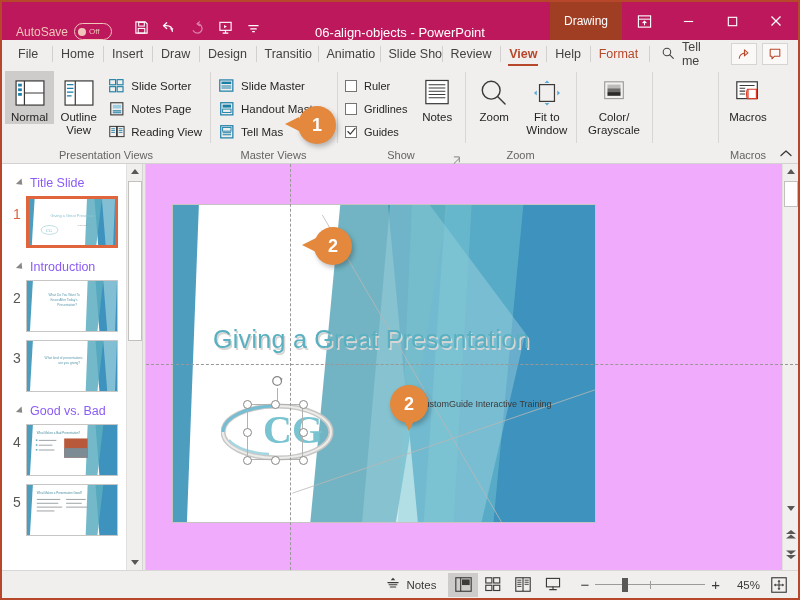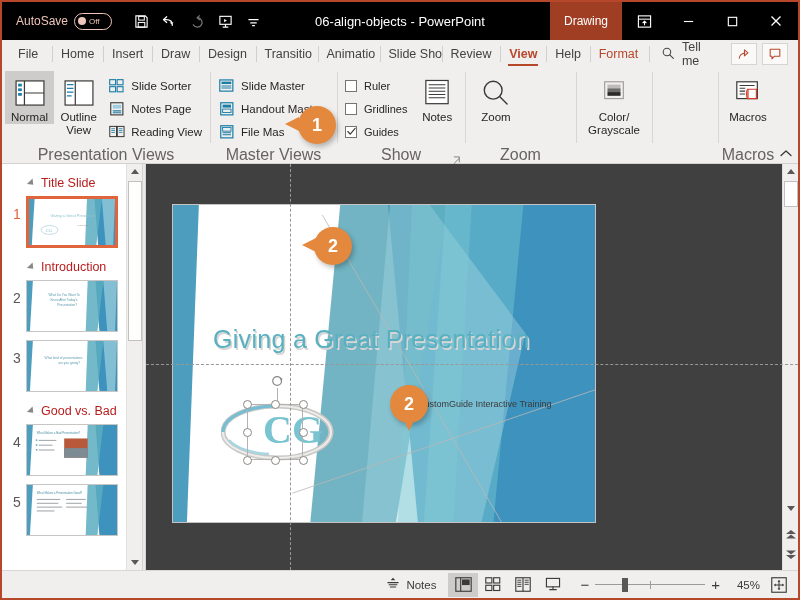--- a/index.html
+++ b/index.html
@@ -14,23 +14,23 @@
     width: 800px; height: 600px;
     border: 2px solid #b7472a;
     background: #f0efee;
     overflow: hidden;
   }
 
   
   .titlebar {
     position: relative;
     height: 38px;
-    background: #000000;
+    background: #be185d;
     display: flex;
-    align-items: center;
+    align-items: flex-end;
     color: #ffffff;
   }
   .autosave {
     display: flex; align-items: center; gap: 6px;
     margin-left: 14px;
     font-size: 12px;
     color: #f0c6ba;
   }
   .toggle-pill {
     width: 38px; height: 17px; border-radius: 9px;
@@ -123,21 +123,21 @@
     height: 100%;
     padding: 3px 3px 0 3px;
   }
   .rgroup + .rgroup::before {
     content: ""; position: absolute; left: 0; top: 4px; bottom: 20px;
     width: 1px; background: #d8d6d4;
   }
   .rg-body { flex: 1; display: flex; align-items: flex-start; }
   .rg-label {
     height: 17px; text-align: center;
-    font-size: 16px; color: #666362;
+    font-size: 11px; color: #666362;
     display: flex; align-items: center; justify-content: center;
     position: relative;
   }
   .dialog-launcher {
     position: absolute; right: 3px; bottom: 3px;
     width: 9px; height: 9px; color: #888;
   }
 
   .bigbtn {
     width: 56px;
@@ -179,22 +179,22 @@
   
   .thumbpane {
     width: 140px; flex: none;
     background: #ffffff;
     overflow: hidden;
     position: relative;
     padding-top: 6px;
   }
   .section-hd {
     display: flex; align-items: center; gap: 7px;
-    padding: 6px 0 4px 27px;
-    font-size: 12.5px; color: #b91c1c;
+    padding: 6px 0 4px 16px;
+    font-size: 12.5px; color: #8b5cf6;
   }
   .tri { width: 0; height: 0; border-left: 5px solid #8a8886; border-top: 4px solid transparent; border-bottom: 4px solid transparent; transform: rotate(45deg); }
   .thumbrow { display: flex; align-items: flex-start; padding: 2px 0 6px 6px; }
   .thumbnum { width: 18px; text-align: center; font-size: 14px; color: #595756; padding-top: 10px; flex: none; }
   .thumb {
     width: 92px; height: 52px;
     border: 1px solid #c8c6c4; background: #fff;
     position: relative; overflow: hidden;
   }
   .thumbrow.sel .thumb { border: 3px solid #e0643c; }
@@ -212,21 +212,21 @@
   .sb-thumb {
     position: absolute; left: 1px; width: 14px;
     background: #fefefe; border: 1px solid #c2c0be;
   }
 
   .vsplit { width: 4px; background: #eceae8; border-left: 1px solid #d6d4d2; border-right: 1px solid #d6d4d2; flex: none; }
 
   
   .canvas {
     flex: 1; position: relative;
-    background: #404040;
+    background: #f0abfc;
     overflow: hidden;
   }
   .slide {
     position: absolute;
     left: 26px; top: 40px;
     width: 424px; height: 319px;
     background: #ffffff;
     border: 1px solid #c6c4c2;
     overflow: hidden;
   }
@@ -518,21 +518,21 @@
             <span>Handout Master</span>
           </div>
           <div class="smallbtn">
             <span class="si">
               <svg width="14" height="14" viewBox="0 0 15 15">
                   <rect x="0.8" y="0.8" width="13" height="13" fill="none" stroke="#1b7ea6" stroke-width="1.3"></rect>
                   <rect x="2.8" y="2.6" width="9" height="4" fill="none" stroke="#1b7ea6" stroke-width="1"></rect>
                   <path d="M2.8 8.4h9M2.8 10.4h9" stroke="#1b7ea6" stroke-width="1.1"></path>
                 </svg>
             </span>
-            <span>File Mas</span>
+            <span>Tell Mas</span>
           </div>
         </div>
       </div>
       <div class="rg-label">Master Views</div>
     </div>
 
     <div class="rgroup" style="width:128px">
       <div class="rg-body">
         <div class="smallcol">
           <div class="chkrow">
@@ -575,20 +575,32 @@
       <div class="rg-body">
         <div class="bigbtn">
           <span class="bi">
             <svg width="30" height="30" viewBox="0 0 32 32">
                 <circle cx="13" cy="13" r="9.5" fill="none" stroke="#3b3a39" stroke-width="1.5"></circle>
                 <path d="M19.8 19.8l8 8" stroke="#3b3a39" stroke-width="1.5" stroke-linecap="round"></path>
               </svg>
           </span>
           <span>Zoom</span>
         </div>
+        <div class="bigbtn">
+          <span class="bi">
+            <svg width="30" height="28" viewBox="0 0 32 30">
+                <rect x="8" y="6" width="16" height="18" fill="none" stroke="#3b3a39" stroke-width="1.3"></rect>
+                <path d="M16 1.5l-2.6 2.8h5.2z" fill="#5aa9d6"></path>
+                <path d="M16 28.5l-2.6-2.8h5.2z" fill="#5aa9d6"></path>
+                <path d="M2 15l3-2.6v5.2z" fill="#5aa9d6"></path>
+                <path d="M30 15l-3-2.6v5.2z" fill="#5aa9d6"></path>
+              </svg>
+          </span>
+          <span>Fit to Window</span>
+        </div>
       </div>
       <div class="rg-label">Zoom</div>
     </div>
 
     <div class="rgroup" style="width:76px">
       <div class="rg-body" style="justify-content:center">
         <div class="bigbtn" style="width:70px">
           <span class="bi">
             <svg width="30" height="28" viewBox="0 0 32 30">
                 <rect x="6" y="3" width="20" height="18" fill="none" stroke="#9d9b99" stroke-width="1.2"></rect>

